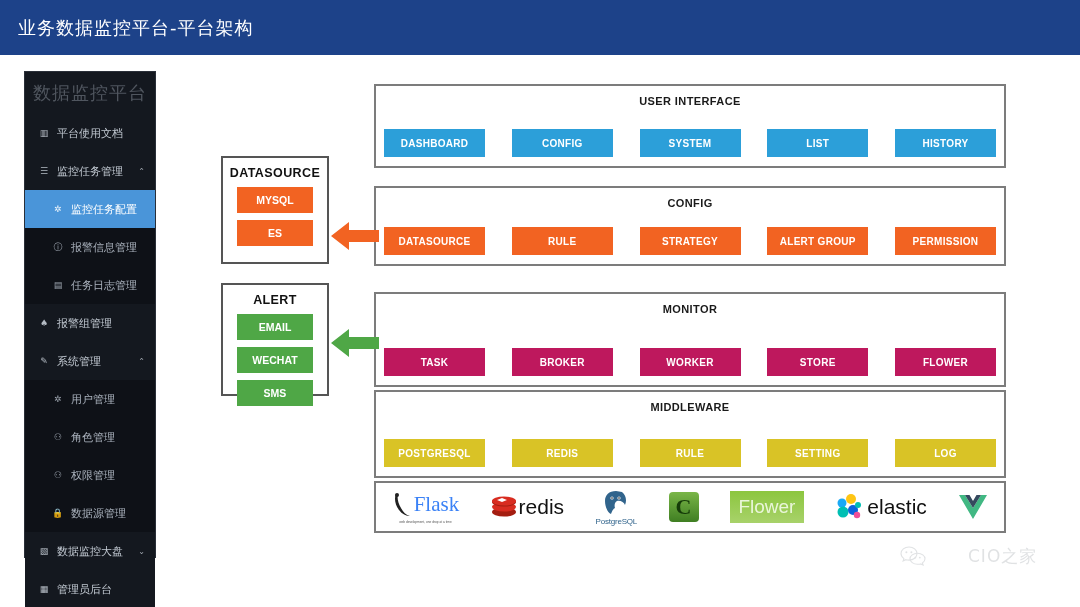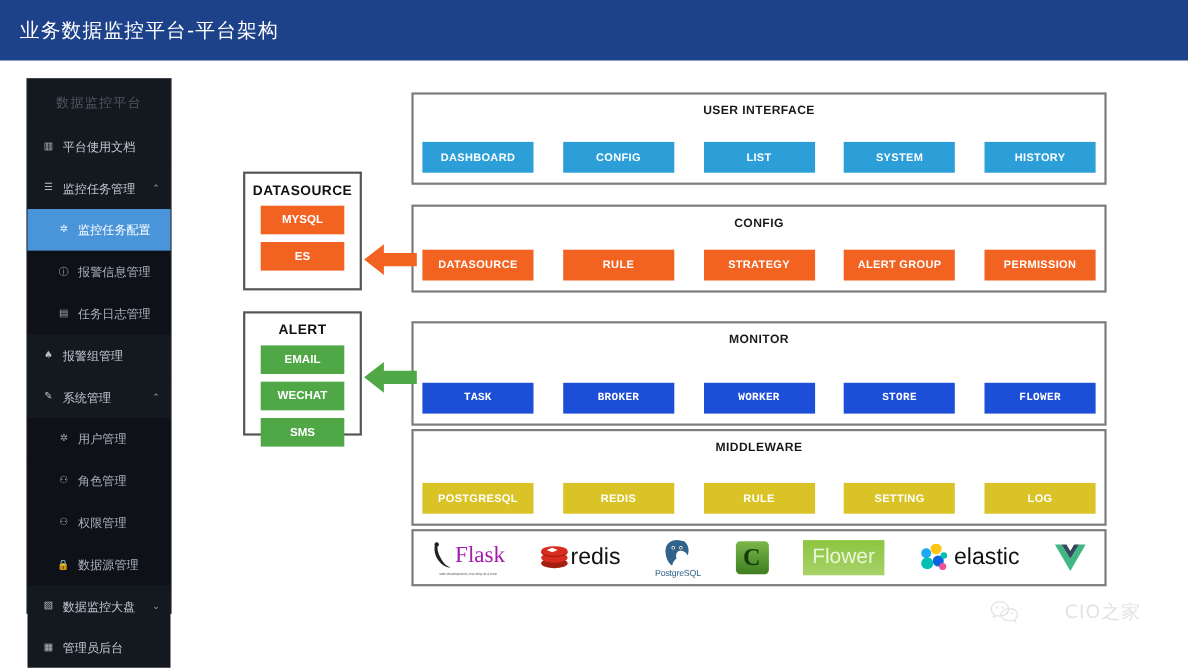--- a/index.html
+++ b/index.html
@@ -24,21 +24,21 @@
   }
 
   
   #sidebar{
     position:absolute;left:25px;top:72px;width:130px;height:485px;
     background:#14181f;
     box-shadow:0 0 0 1px #2a2f38;
   }
   #sidebar-brand{
     height:42px;display:flex;align-items:center;justify-content:center;
-    color:#50565f;font-size:12px;letter-spacing:1px;
+    color:#50565f;font-size:18px;letter-spacing:1px;
     font-family:"DejaVu Sans","Liberation Sans",sans-serif;
   }
   .side-item{
     height:38px;display:flex;align-items:center;
     color:#c2c9d2;font-size:11px;
     font-family:"DejaVu Sans","Liberation Sans",sans-serif;
     padding-left:12px;box-sizing:border-box;position:relative;
     cursor:default;
   }
   .side-item.sub{padding-left:26px;background:#0e1117;color:#aab2bd;}
@@ -68,21 +68,21 @@
     display:flex;justify-content:space-between;
   }
   .chip{
     height:28px;width:101px;
     display:flex;align-items:center;justify-content:center;
     color:#ffffff;font-size:10px;font-weight:bold;letter-spacing:.3px;
     box-sizing:border-box;
   }
   .chip.blue{background:#2c9fd9;}
   .chip.orange{background:#f26322;}
-  .chip.green{background:#1d4ed8;font-family:Liberation Mono, monospace;}
+  .chip.green{background:#be185d;}
   .chip.yellow{background:#d9c326;}
 
   
   .spanel{
     position:absolute;background:#ffffff;border:2px solid #555555;
     box-sizing:border-box;
   }
   .spanel-title{
     text-align:center;font-weight:bold;font-size:12.5px;color:#111;
     margin-top:8px;letter-spacing:.4px;
@@ -184,22 +184,22 @@
     </div>
 </div>
 
 <div id="diagram">
 
   <div class="panel" id="layer0" style="left:374px;top:84px;width:632px;height:84px;">
     <div class="panel-title">USER INTERFACE</div>
     <div class="chip-row">
       <div class="chip blue">DASHBOARD</div>
       <div class="chip blue">CONFIG</div>
+      <div class="chip blue">SYSTEM</div>
       <div class="chip blue">LIST</div>
-      <div class="chip blue">SYSTEM</div>
       <div class="chip blue">HISTORY</div>
     </div>
   </div>
 
   <div class="panel" id="layer1" style="left:374px;top:186px;width:632px;height:80px;">
     <div class="panel-title">CONFIG</div>
     <div class="chip-row">
       <div class="chip orange">DATASOURCE</div>
       <div class="chip orange">RULE</div>
       <div class="chip orange">STRATEGY</div>
@@ -253,21 +253,21 @@
 </div>
 
 <div id="logo-strip">
 
   <div class="logo" style="flex-direction:column;">
     <div style="display:flex;align-items:center;">
       <svg width="22" height="28" viewBox="0 0 22 28">
         <path d="M4 3 C2 7 3 14 7 19 C10 23 14 25 18 25 C14 24 11 21 9 17 C6 12 5 7 6 3 Z" fill="#222"></path>
         <circle cx="5" cy="4" r="2" fill="#222"></circle>
       </svg>
-      <span style="font-family:'Liberation Serif',serif;font-size:21px;color:#a21caf;">Flask</span>
+      <span style="font-family:'Liberation Serif',serif;font-size:21px;color:#3b82f6;">Flask</span>
     </div>
     <div style="font-size:3.2px;color:#555;margin-top:1px;">web development, one drop at a time</div>
   </div>
 
   <div class="logo">
     <svg width="26" height="24" viewBox="0 0 26 24">
       <ellipse cx="13" cy="17" rx="12" ry="4.5" fill="#a41e11"></ellipse>
       <ellipse cx="13" cy="12" rx="12" ry="4.5" fill="#d82c20"></ellipse>
       <ellipse cx="13" cy="7" rx="12" ry="4.5" fill="#a41e11"></ellipse>
       <ellipse cx="13" cy="6" rx="12" ry="4.5" fill="#d82c20"></ellipse>

